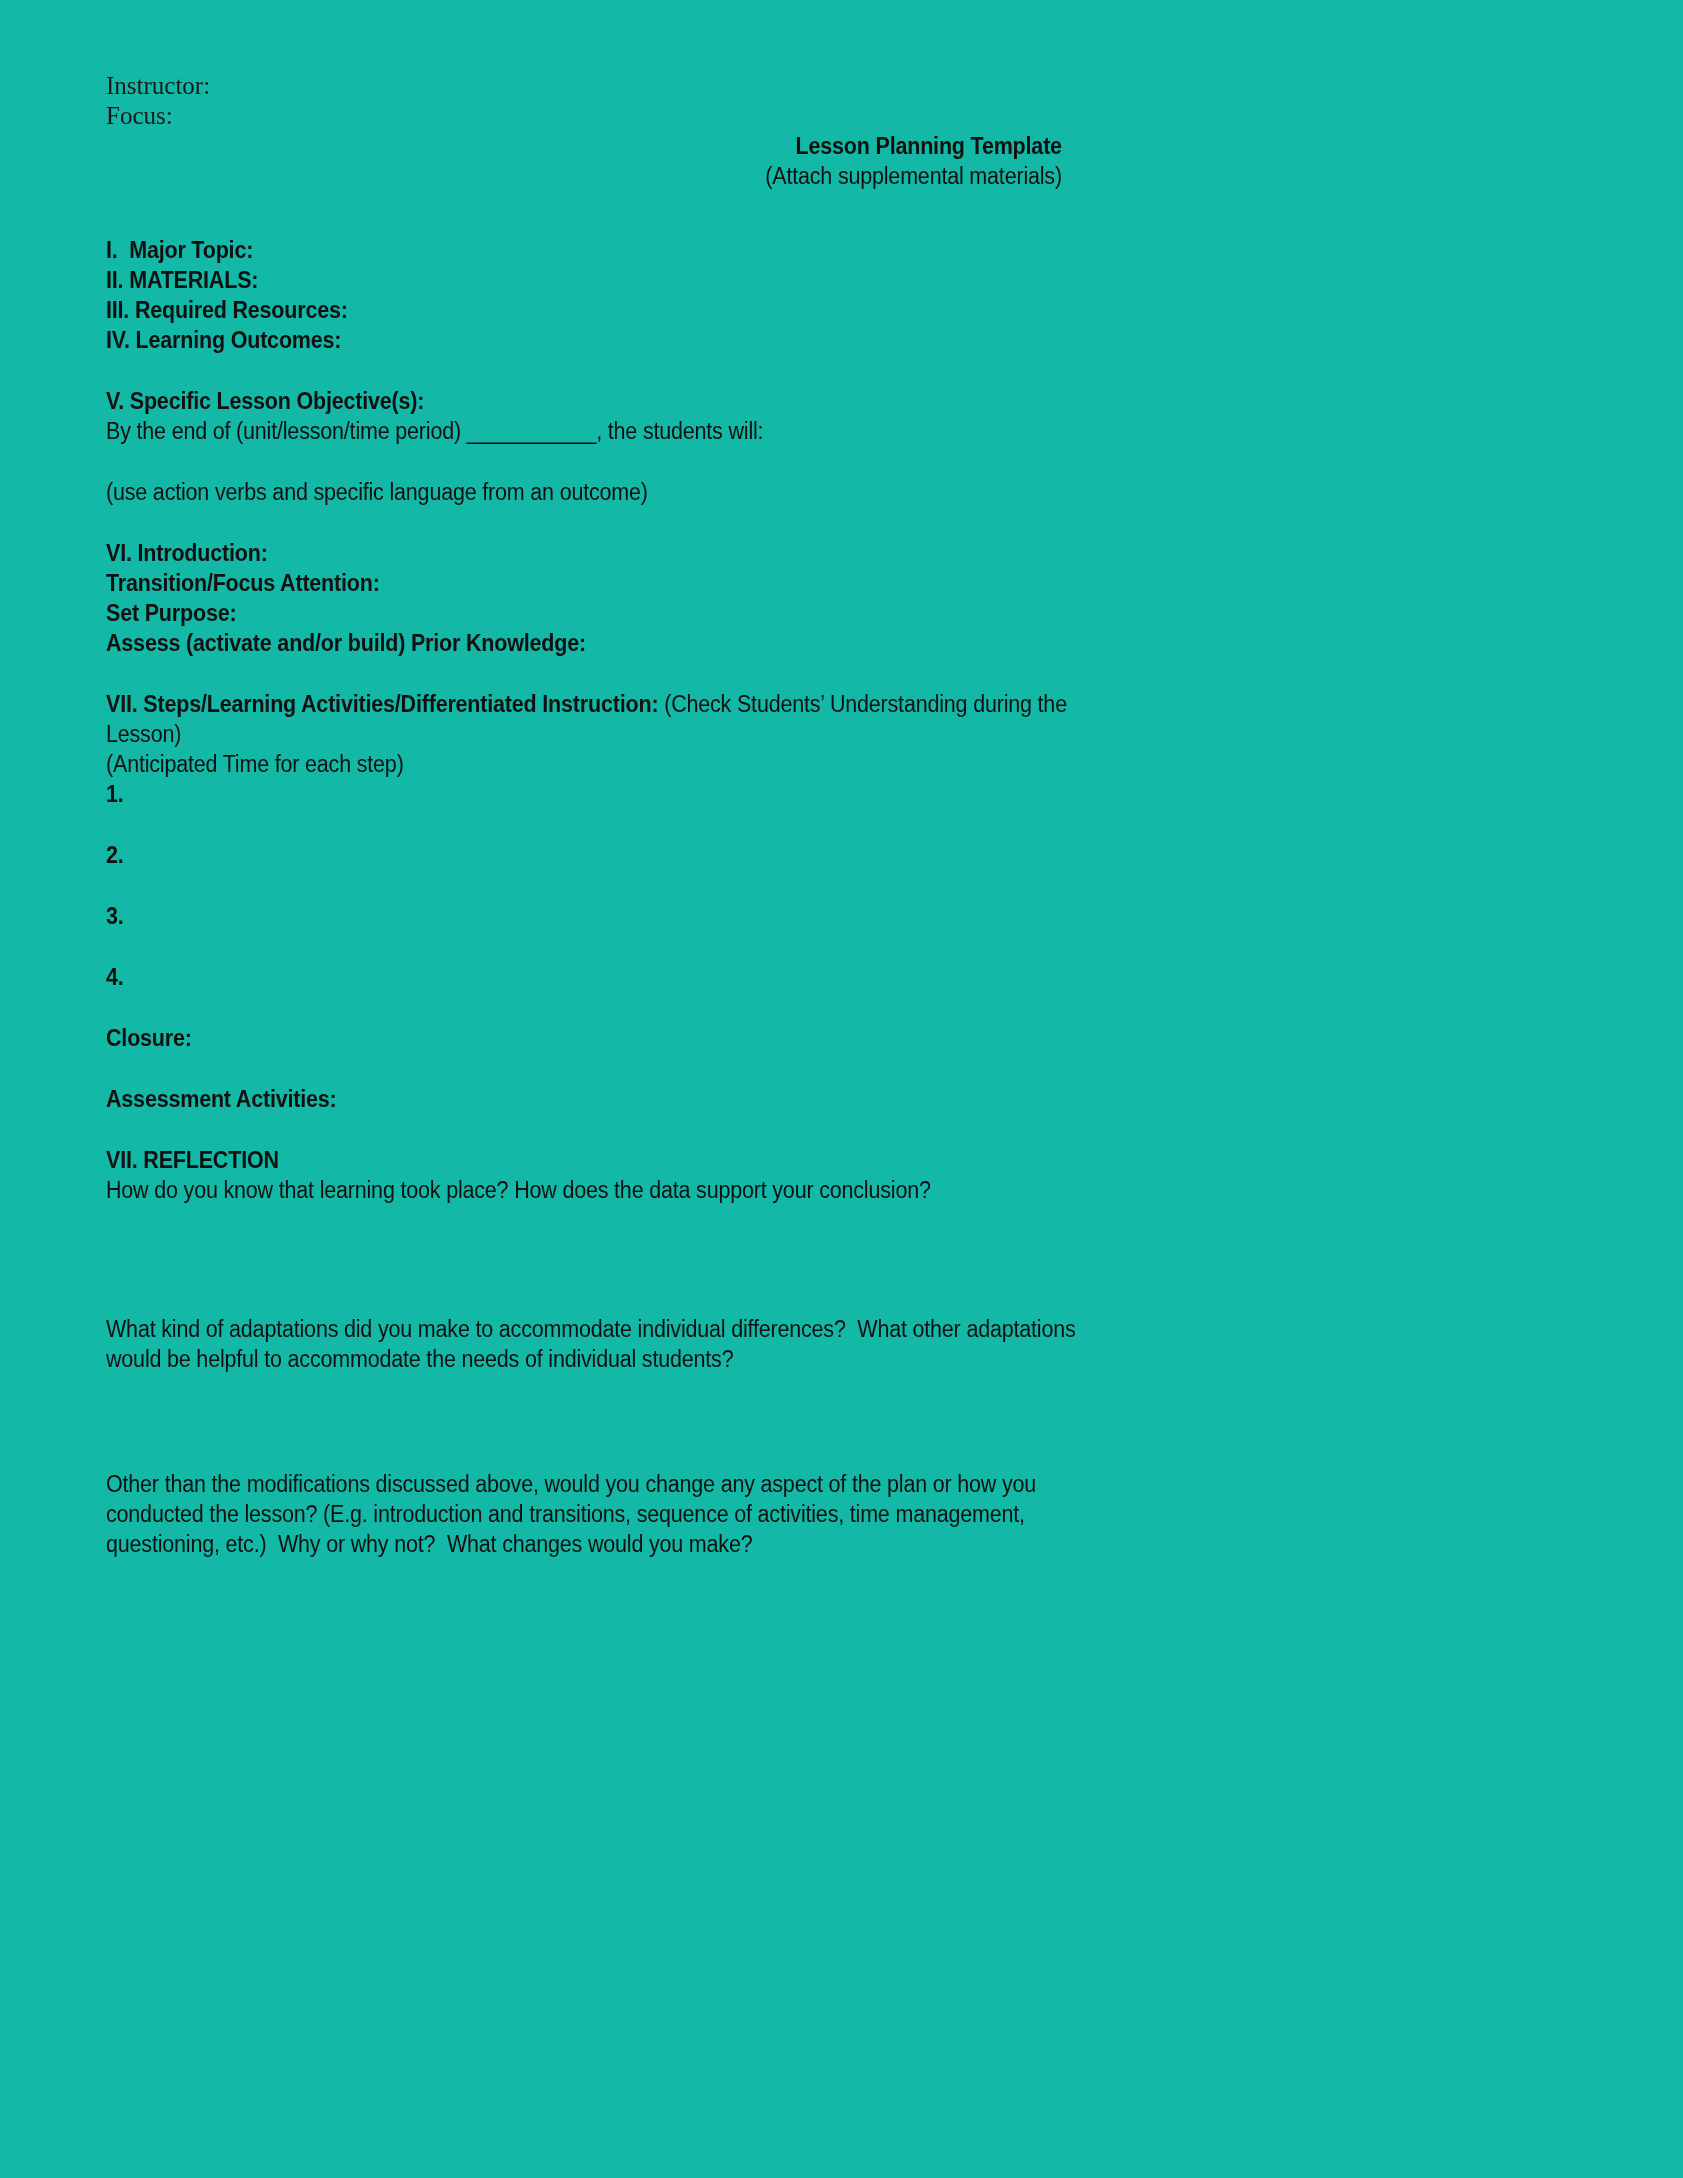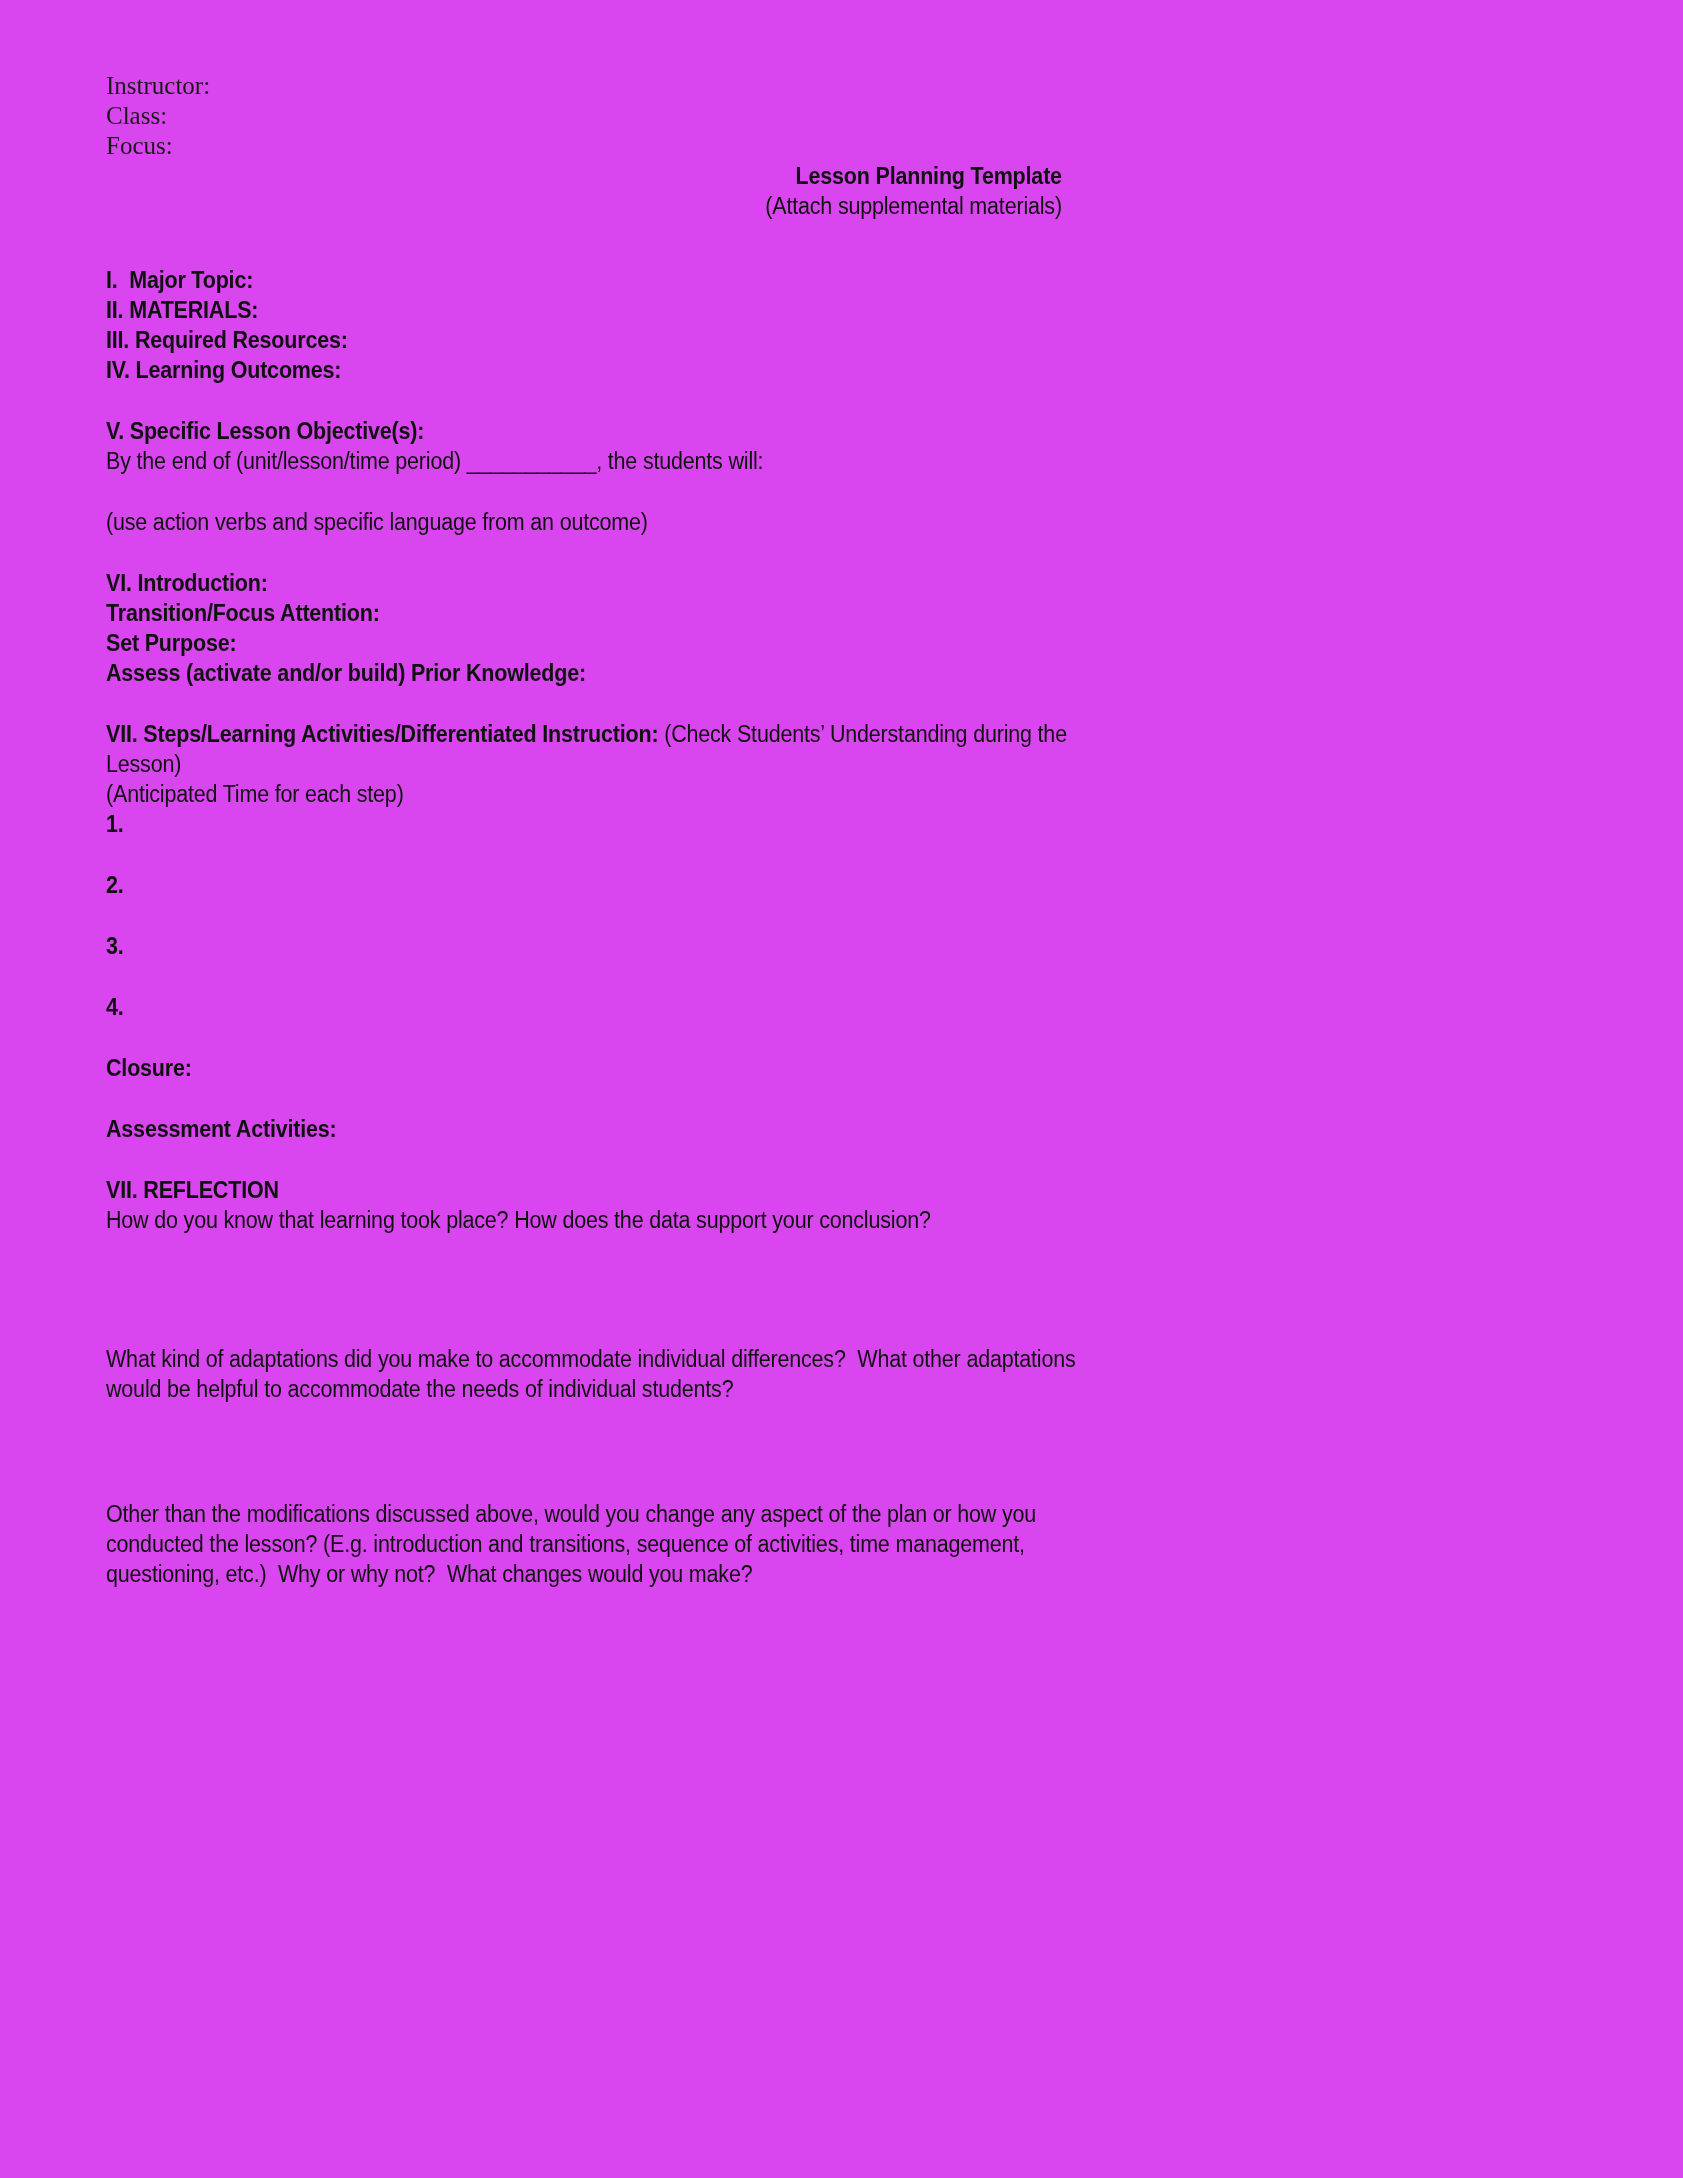--- a/index.html
+++ b/index.html
@@ -14,21 +14,21 @@
     font-family: "Liberation Sans", sans-serif;
     color: #000000;
     -webkit-font-smoothing: antialiased;
   }
 
   .page {
     position: absolute;
     left: 0; top: 0;
     width: 1683px;
     height: 2178px;
-    background: #d946ef;
+    background: #14b8a6;
     overflow: hidden;
   }
 
   
   .content {
     position: absolute;
     left: 106px;
     top: 71px;
     width: 988px;
   }
@@ -85,21 +85,20 @@
   .inline-b { font-weight: bold; }
   .inline-n { font-weight: normal; }
 </style>
 </head>
 <body>
 
 <div class="page">
   <div class="content">
 
     <div class="serif-line">Instructor:</div>
-    <div class="serif-line">Class:</div>
     <div class="serif-line">Focus:</div>
 
     <div class="center-block">
       <div class="body-line b">Lesson Planning Template</div>
       <div class="body-line">(Attach supplemental materials)</div>
     </div>
 
     <div class="gap-44"></div>
 
     <div class="body-line b">I.  Major Topic:</div>

